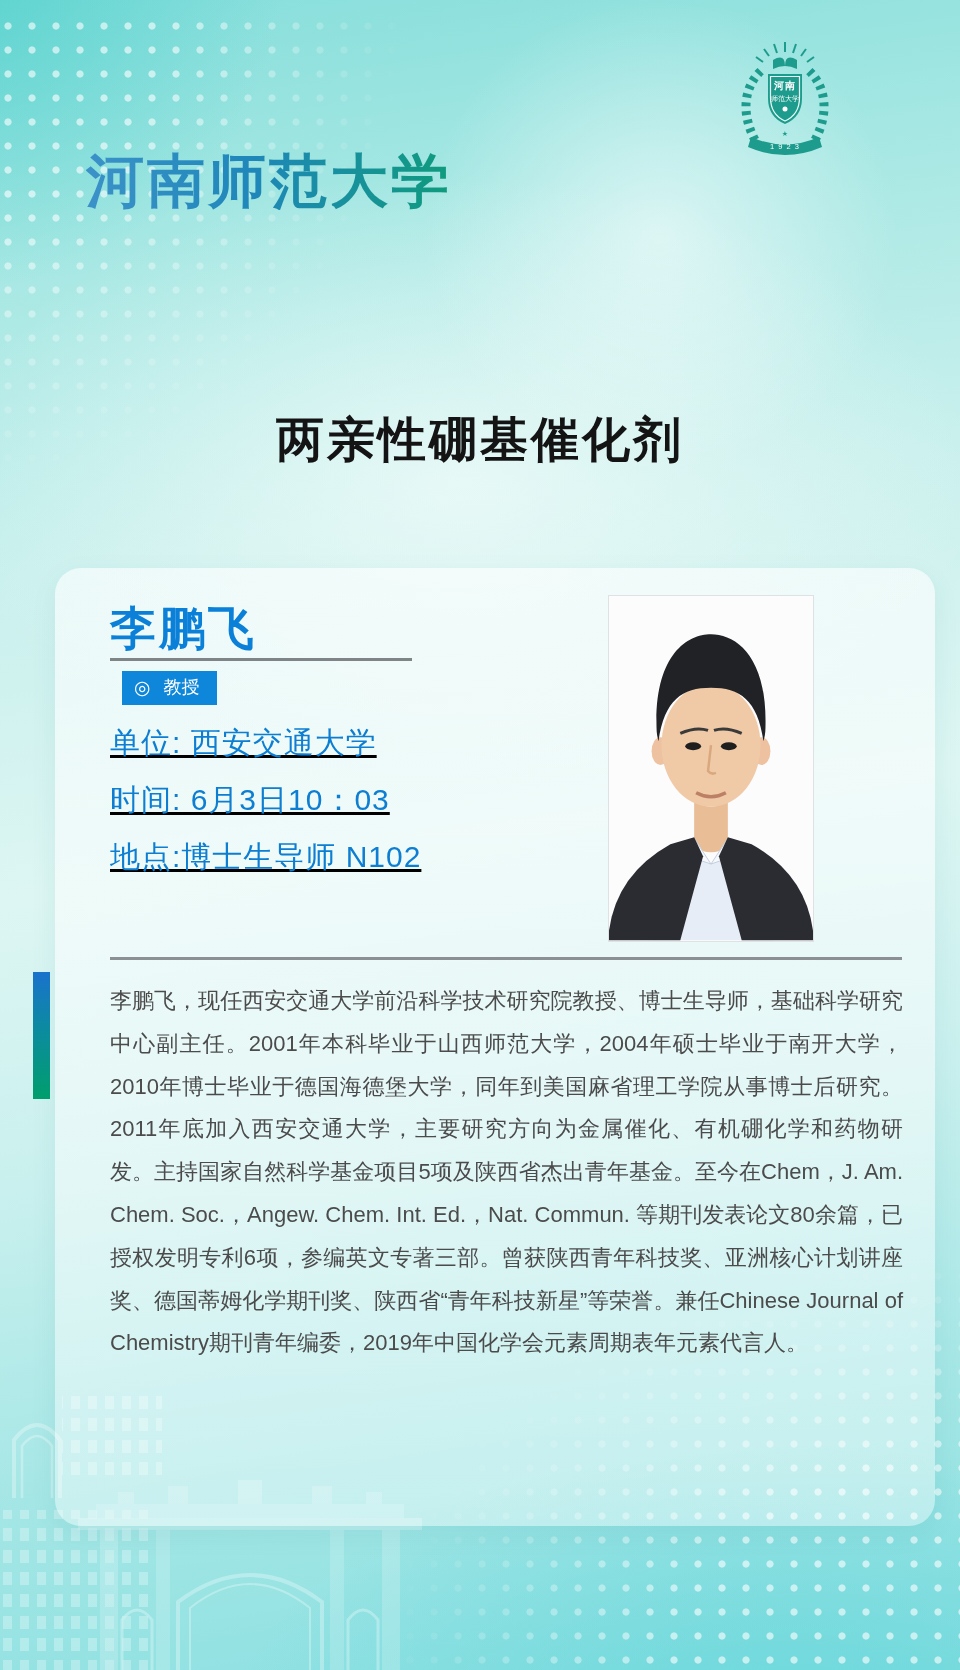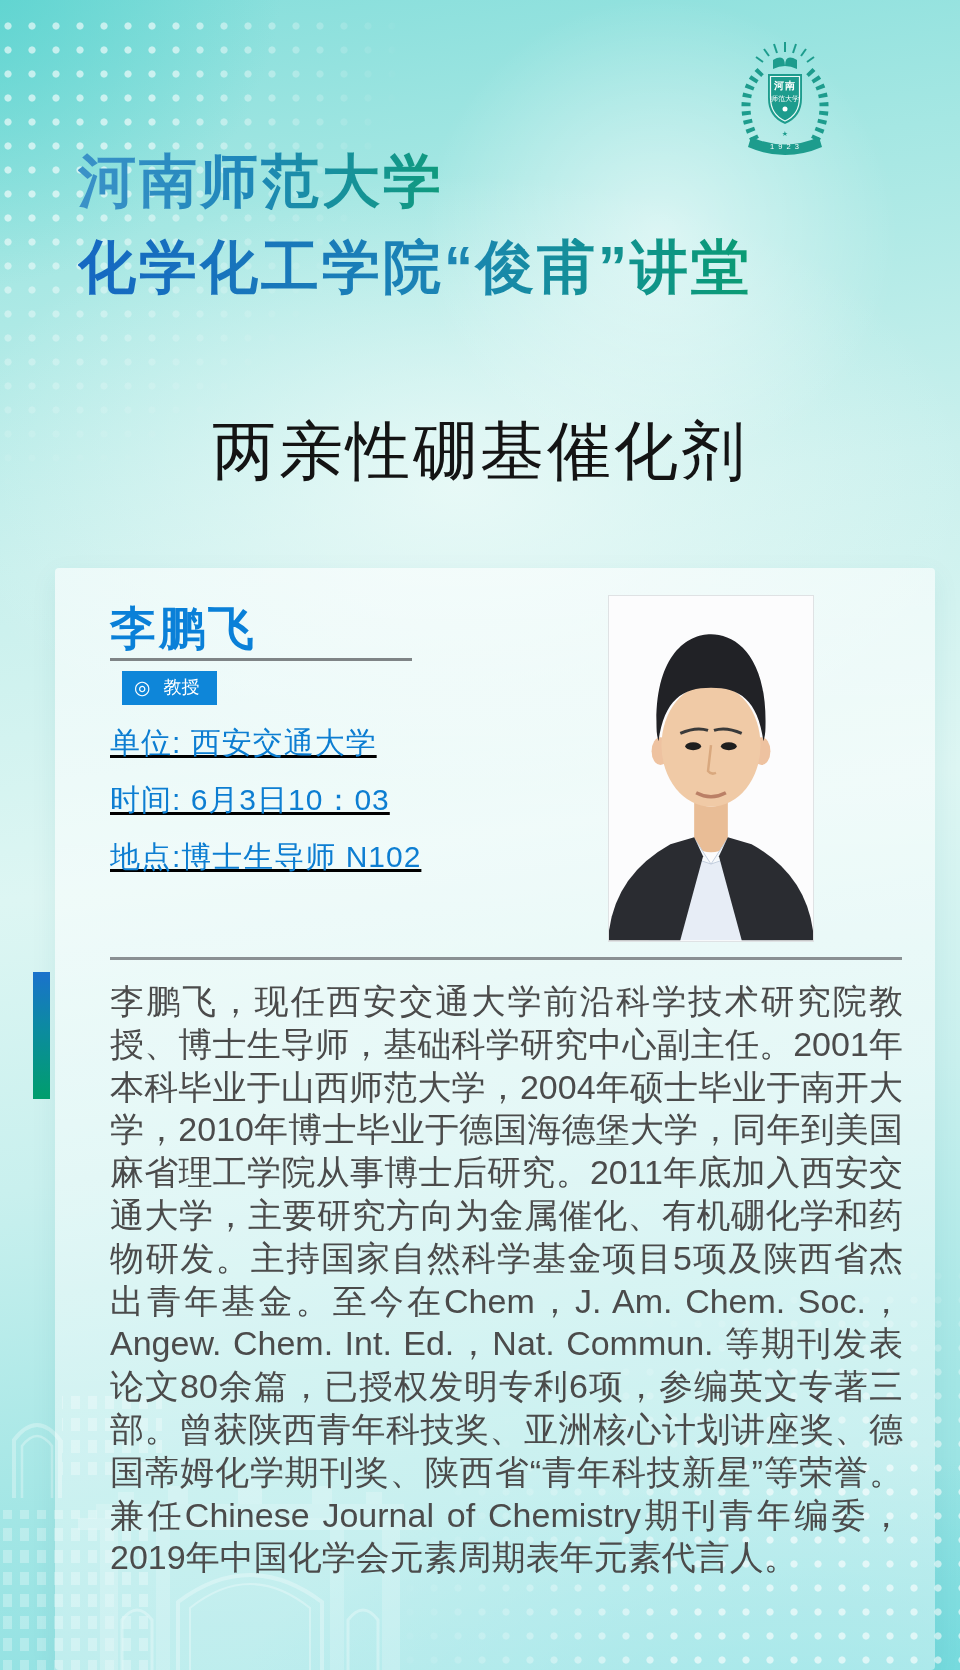--- a/index.html
+++ b/index.html
@@ -34,31 +34,31 @@
   .emblem{ position:absolute; left:738px; top:40px; width:94px; height:118px; }
   .emblem svg{ width:100%; height:100%; display:block; }
 
   .uni-title, .series-title{
     position:absolute; left:78px; font-weight:800; font-size:58px; line-height:1;
     letter-spacing:3px; white-space:nowrap;
     -webkit-background-clip:text; background-clip:text; color:transparent;
     -webkit-text-fill-color:transparent;
   }
   .uni-title{ top:152px; background-image:linear-gradient(90deg,#3b92c8 0%,#1f87ba 45%,#0f9b7c 100%);
-    -webkit-background-clip:text; background-clip:text; }
+    -webkit-background-clip:text; background-clip:text;margin-left:8px; }
   .series-title{ top:238px; background-image:linear-gradient(90deg,#1568c2 0%,#1b85b4 55%,#0a9c73 100%);
     -webkit-background-clip:text; background-clip:text; }
 
   .talk-title{
     position:absolute; left:0; top:408px; width:100%; text-align:center;
-    font-size:64px; font-weight:400; letter-spacing:3px; color:#141414;
+    font-size:48px; font-weight:700; letter-spacing:3px; color:#141414;
   }
 
   .card{
-    position:absolute; left:55px; top:568px; width:880px; height:1102px; border-radius:4px;
+    position:absolute; left:55px; top:568px; width:880px; height:958px; border-radius:26px;
     background:linear-gradient(180deg, rgba(255,255,255,0.60), rgba(255,255,255,0.40));
     box-shadow:0 8px 26px rgba(25,115,125,0.08);
   }
   .speaker-name{
     position:absolute; left:55px; top:30px; font-size:46px; font-weight:800;
     letter-spacing:3px; color:#0a80d8;
   }
   .name-underline{ position:absolute; left:55px; top:90px; width:302px; height:3px; background:#7f8486; }
   .badge{
     position:absolute; left:67px; top:103px; display:inline-flex; align-items:center; gap:13px;
@@ -71,21 +71,21 @@
   .photo{
     position:absolute; left:553px; top:27px; width:206px; height:347px;
     background:#fcfcfd; border:1px solid rgba(60,80,90,0.15); overflow:hidden;
   }
   .photo svg{ width:100%; height:100%; display:block; }
 
   .divider{ position:absolute; left:55px; top:389px; width:792px; height:3px; background:#8a9093; }
 
   .bio{
     position:absolute; left:55px; top:412px; width:793px;
-    font-size:34px; line-height:42.8px; color:#4b4b4b; text-align:justify;
+    font-size:22px; line-height:42.8px; color:#4b4b4b; text-align:justify;
   }
 
   .accent-bar{
     position:absolute; left:33px; top:972px; width:17px; height:127px;
     background:linear-gradient(180deg,#1a72cc 0%,#0c8ba0 45%,#009e6c 100%);
   }
 </style>
 </head>
 <body>
 
@@ -146,21 +146,20 @@
       <text x="47" y="49" text-anchor="middle" font-size="10" font-weight="bold" fill="#ffffff" letter-spacing="1">河南</text>
       <text x="47" y="61" text-anchor="middle" font-size="7" fill="#ffffff">师范大学</text>
       <circle cx="47" cy="69" r="2.5" fill="#ffffff"></circle>
       <text x="47" y="96" text-anchor="middle" font-size="7" fill="#1d9c8d">★</text>
       <path d="M13,97 Q47,112 81,97 L84,107 Q47,123 10,107 Z" fill="#1d9c8d"></path>
       <text x="47" y="109" text-anchor="middle" font-size="7.5" fill="#ffffff" letter-spacing="1">1 9 2 3</text>
     </svg>
   </div>
 
   <h1 class="uni-title">河南师范大学</h1>
-  <h1 class="series-title">化学化工学院“俊甫”讲堂</h1>
 
   <div class="talk-title">两亲性硼基催化剂</div>
 
   <div class="card">
     <div class="speaker-name">李鹏飞</div>
     <div class="name-underline"></div>
 
     <div class="badge">
       <span class="badge-icon">◎</span>
       <span>教授</span>

